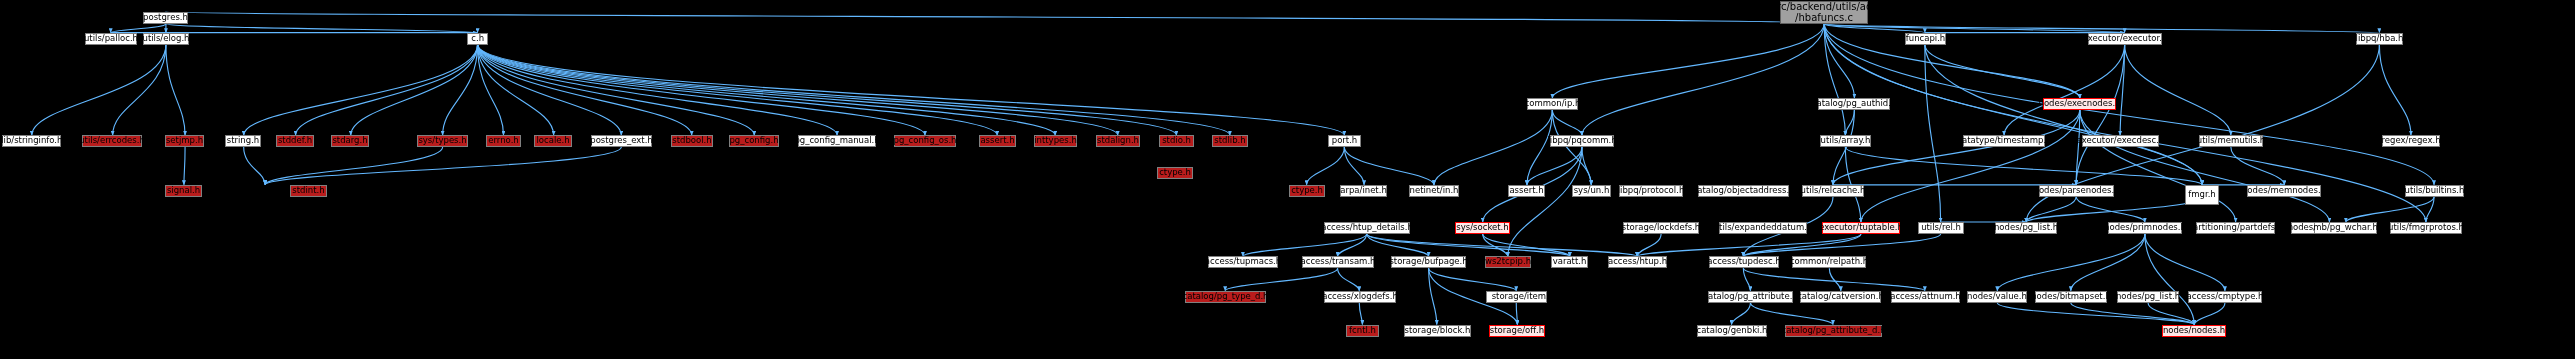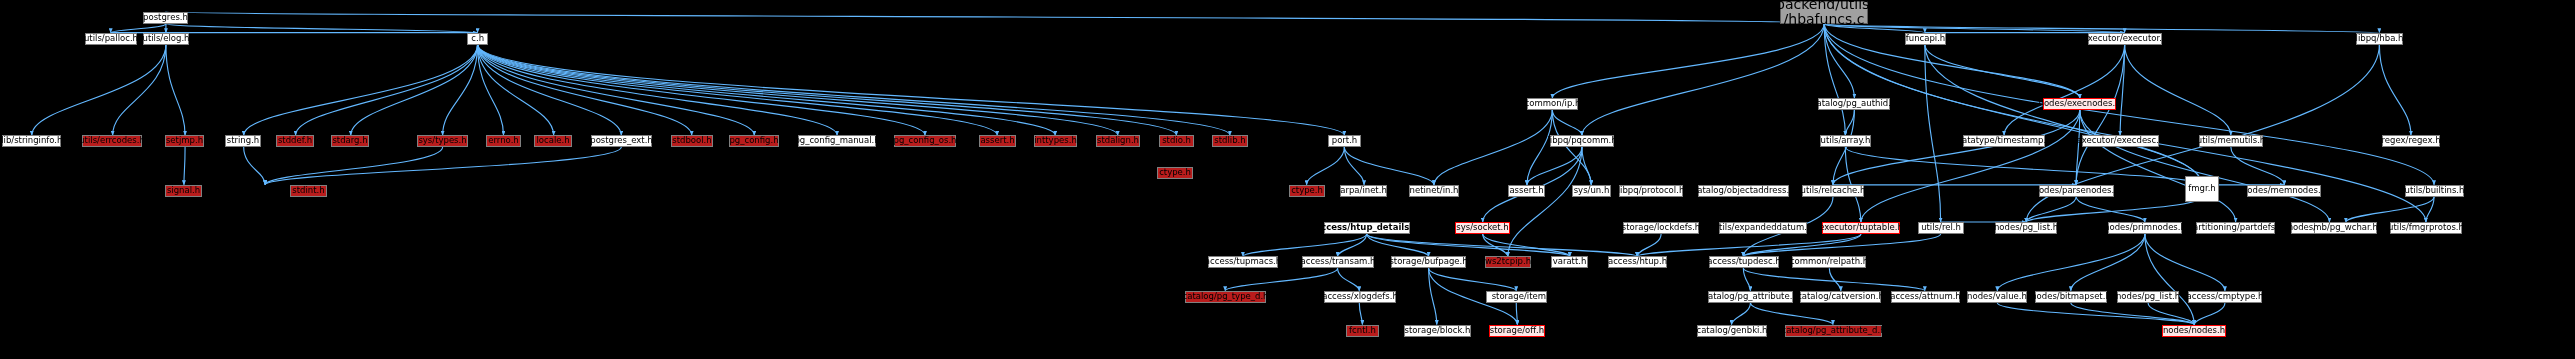--- a/index.html
+++ b/index.html
@@ -39,21 +39,21 @@
     padding: 0 2.3px;
     z-index: 5;
   }
   .node.sys {           
     background: #b91c1c;
     border: 0.6px solid #808080;
   }
   .node.root {          
     background: #a0a0a0;
     border: 0.6px solid #606060;
-    font-size: 14px;
+    font-size: 10px;
   }
   .node.hl {            
     background: #ffe8e8;
     border: 1.1px solid #ff0000;
   }
 </style>
 </head>
 <body>
 
 <div id="canvas">
@@ -218,29 +218,29 @@
       <div class="node sys" style="left: 246px; top: 185px; width: 37px; height: 12px; margin-left: 44px;">stdint.h</div>
       <div class="node sys" style="left: 1289px; top: 185px; width: 36px; height: 12px;">ctype.h</div>
       <div class="node" style="left: 1340px; top: 185px; width: 47px; height: 12px;">arpa/inet.h</div>
       <div class="node" style="left: 1409px; top: 185px; width: 50px; height: 12px;">netinet/in.h</div>
       <div class="node" style="left: 1508px; top: 185px; width: 37px; height: 12px;">assert.h</div>
       <div class="node" style="left: 1572px; top: 185px; width: 39px; height: 12px;">sys/un.h</div>
       <div class="node" style="left: 1619px; top: 185px; width: 64px; height: 12px;">libpq/protocol.h</div>
       <div class="node" style="left: 1698px; top: 185px; width: 91px; height: 12px;">catalog/objectaddress.h</div>
       <div class="node" style="left: 1820px; top: 135px; width: 51px; height: 12px;">utils/array.h</div>
       <div class="node" style="left: 1802px; top: 185px; width: 62px; height: 12px;">utils/relcache.h</div>
-      <div class="node" style="left: 2185px; top: 176px; width: 34px; height: 26px;">fmgr.h</div>
+      <div class="node" style="left: 2185px; top: 185px; width: 34px; height: 20px;">fmgr.h</div>
       <div class="node hl" style="left: 2043px; top: 98px; width: 73px; height: 12px;">nodes/execnodes.h</div>
       <div class="node" style="left: 2039px; top: 185px; width: 75px; height: 12px;">nodes/parsenodes.h</div>
       <div class="node" style="left: 2247px; top: 185px; width: 74px; height: 12px;">nodes/memnodes.h</div>
       <div class="node" style="left: 2405px; top: 185px; width: 59px; height: 12px;">utils/builtins.h</div>
       <div class="node" style="left: 2390px; top: 222px; width: 72px; height: 12px;">utils/fmgrprotos.h</div>
       <div class="node" style="left: 2314px; top: 222px; width: 63px; height: 12px;">mb/pg_wchar.h</div>
       <div class="node sys" style="left: 1157px; top: 167px; width: 36px; height: 12px;">ctype.h</div>
-      <div class="node" style="left: 1324px; top: 222px; width: 86px; height: 12px; font-weight: bold;">access/htup_details.h</div>
+      <div class="node" style="left: 1324px; top: 222px; width: 86px; height: 12px;">access/htup_details.h</div>
       <div class="node hl" style="left: 1455px; top: 222px; width: 55px; height: 12px;">sys/socket.h</div>
       <div class="node" style="left: 1623px; top: 222px; width: 76px; height: 12px;">storage/lockdefs.h</div>
       <div class="node" style="left: 1719px; top: 222px; width: 88px; height: 12px;">utils/expandeddatum.h</div>
       <div class="node hl" style="left: 1822px; top: 222px; width: 78px; height: 12px;">executor/tuptable.h</div>
       <div class="node" style="left: 1918px; top: 222px; width: 46px; height: 12px;">utils/rel.h</div>
       <div class="node" style="left: 1995px; top: 222px; width: 62px; height: 12px;">nodes/pg_list.h</div>
       <div class="node" style="left: 2108px; top: 222px; width: 74px; height: 12px;">nodes/primnodes.h</div>
       <div class="node" style="left: 2196px; top: 222px; width: 79px; height: 12px;">partitioning/partdefs.h</div>
       <div class="node" style="left: 2291px; top: 222px; width: 78px; height: 12px;">nodes/lockoptions.h</div>
       <div class="node" style="left: 1208px; top: 256px; width: 70px; height: 12px;">access/tupmacs.h</div>

